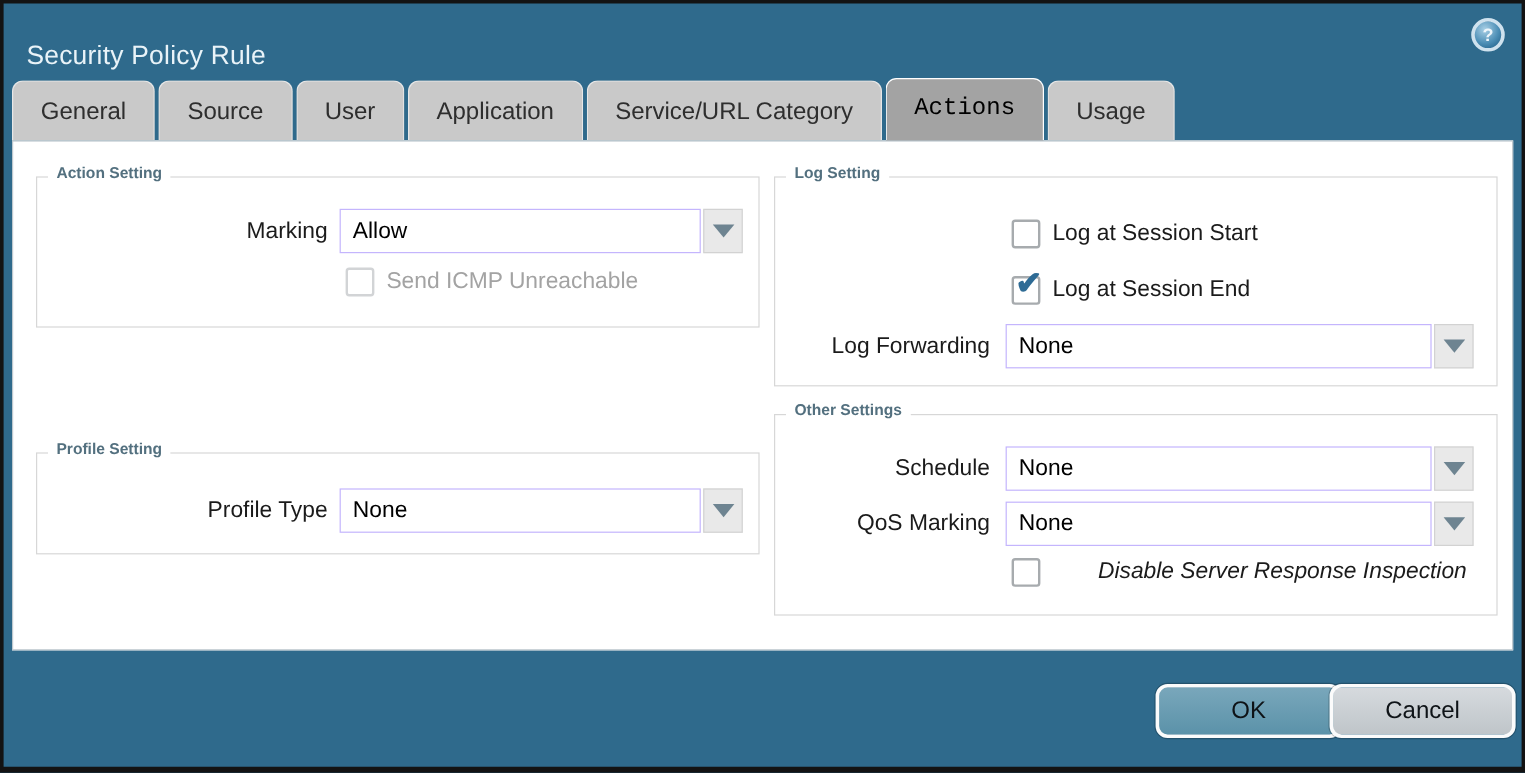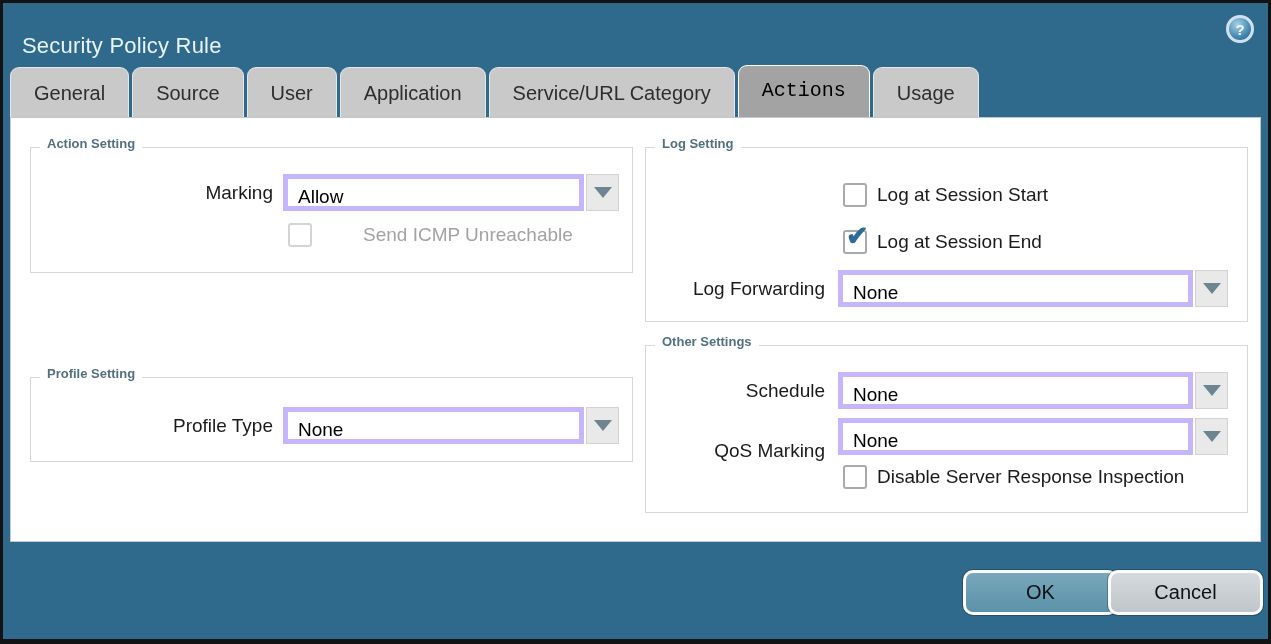--- a/index.html
+++ b/index.html
@@ -62,21 +62,21 @@
   }
 
   .flabel {
     position:absolute; text-align:right; font-size:19px; color:#1b1b1b;
     line-height:37px; height:37px; z-index:4; white-space:nowrap;
   }
 
   
   .dd { position:absolute; height:37px; display:flex; z-index:4; cursor:pointer; }
   .dd-value {
-    flex:1; background:#fff; border:5px solid #c4b5fd;
+    flex:1; background:#fff; border:1px solid #c4b5fd;
     padding:0 10px; line-height:35px; font-size:19px; color:#000;
     overflow:hidden; white-space:nowrap;
   }
   .dd-btn {
     width:33px; margin-left:2px; background:#e9e9e9; border:1px solid #d2d2d2;
     display:flex; align-items:center; justify-content:center; cursor:pointer;
   }
   .tri {
     width:0; height:0;
     border-left:9px solid transparent; border-right:9px solid transparent;
@@ -137,21 +137,21 @@
 
   <div class="flabel" style="left:60px; top:174px; width:213px;">Marking</div>
   <div class="dd" style="left:283px; top:174px; width:336px;">
     <span class="dd-value">Allow</span>
     <span class="dd-btn">
       <span class="tri"></span>
     </span>
   </div>
 
   <div class="cb disabled" style="left:288px; top:223px;"></div>
-  <div class="cb-label disabled" style="left:322px; top:222px;margin-left:41px;">Send ICMP Unreachable</div>
+  <div class="cb-label disabled" style="left:322px; top:222px;">Send ICMP Unreachable</div>
 
   <div class="group" style="left:645px; top:147px; width:603px; height:175px;"></div>
   <div class="legend" style="left:655px; top:136px;">Log Setting</div>
 
   <div class="cb" style="left:843px; top:183px;"></div>
   <div class="cb-label" style="left:877px; top:182px;">Log at Session Start</div>
 
   <div class="cb checked" style="left:843px; top:230px;"></div>
   <div class="cb-label" style="left:877px; top:229px;">Log at Session End</div>
 
@@ -178,27 +178,27 @@
   <div class="legend" style="left:655px; top:334px;">Other Settings</div>
 
   <div class="flabel" style="left:655px; top:372px; width:170px;">Schedule</div>
   <div class="dd" style="left:838px; top:372px; width:390px;">
     <span class="dd-value">None</span>
     <span class="dd-btn">
       <span class="tri"></span>
     </span>
   </div>
 
-  <div class="flabel" style="left:655px; top:432px; width:170px;">QoS Marking</div>
+  <div class="flabel" style="left:655px; top:418px; width:170px;">QoS Marking</div>
   <div class="dd" style="left:838px; top:418px; width:390px;">
     <span class="dd-value">None</span>
     <span class="dd-btn">
       <span class="tri"></span>
     </span>
   </div>
 
   <div class="cb" style="left:843px; top:465px;"></div>
-  <div class="cb-label" style="left:877px; top:464px;">Disable Server Response Inspection</div>
+  <div class="cb-label" style="left:915px; top:464px;font-style:italic;">Disable Server Response Inspection</div>
 
   <button class="btn btn-ok">OK</button>
   <button class="btn btn-cancel">Cancel</button>
 
 </div>
 
 </body></html>

